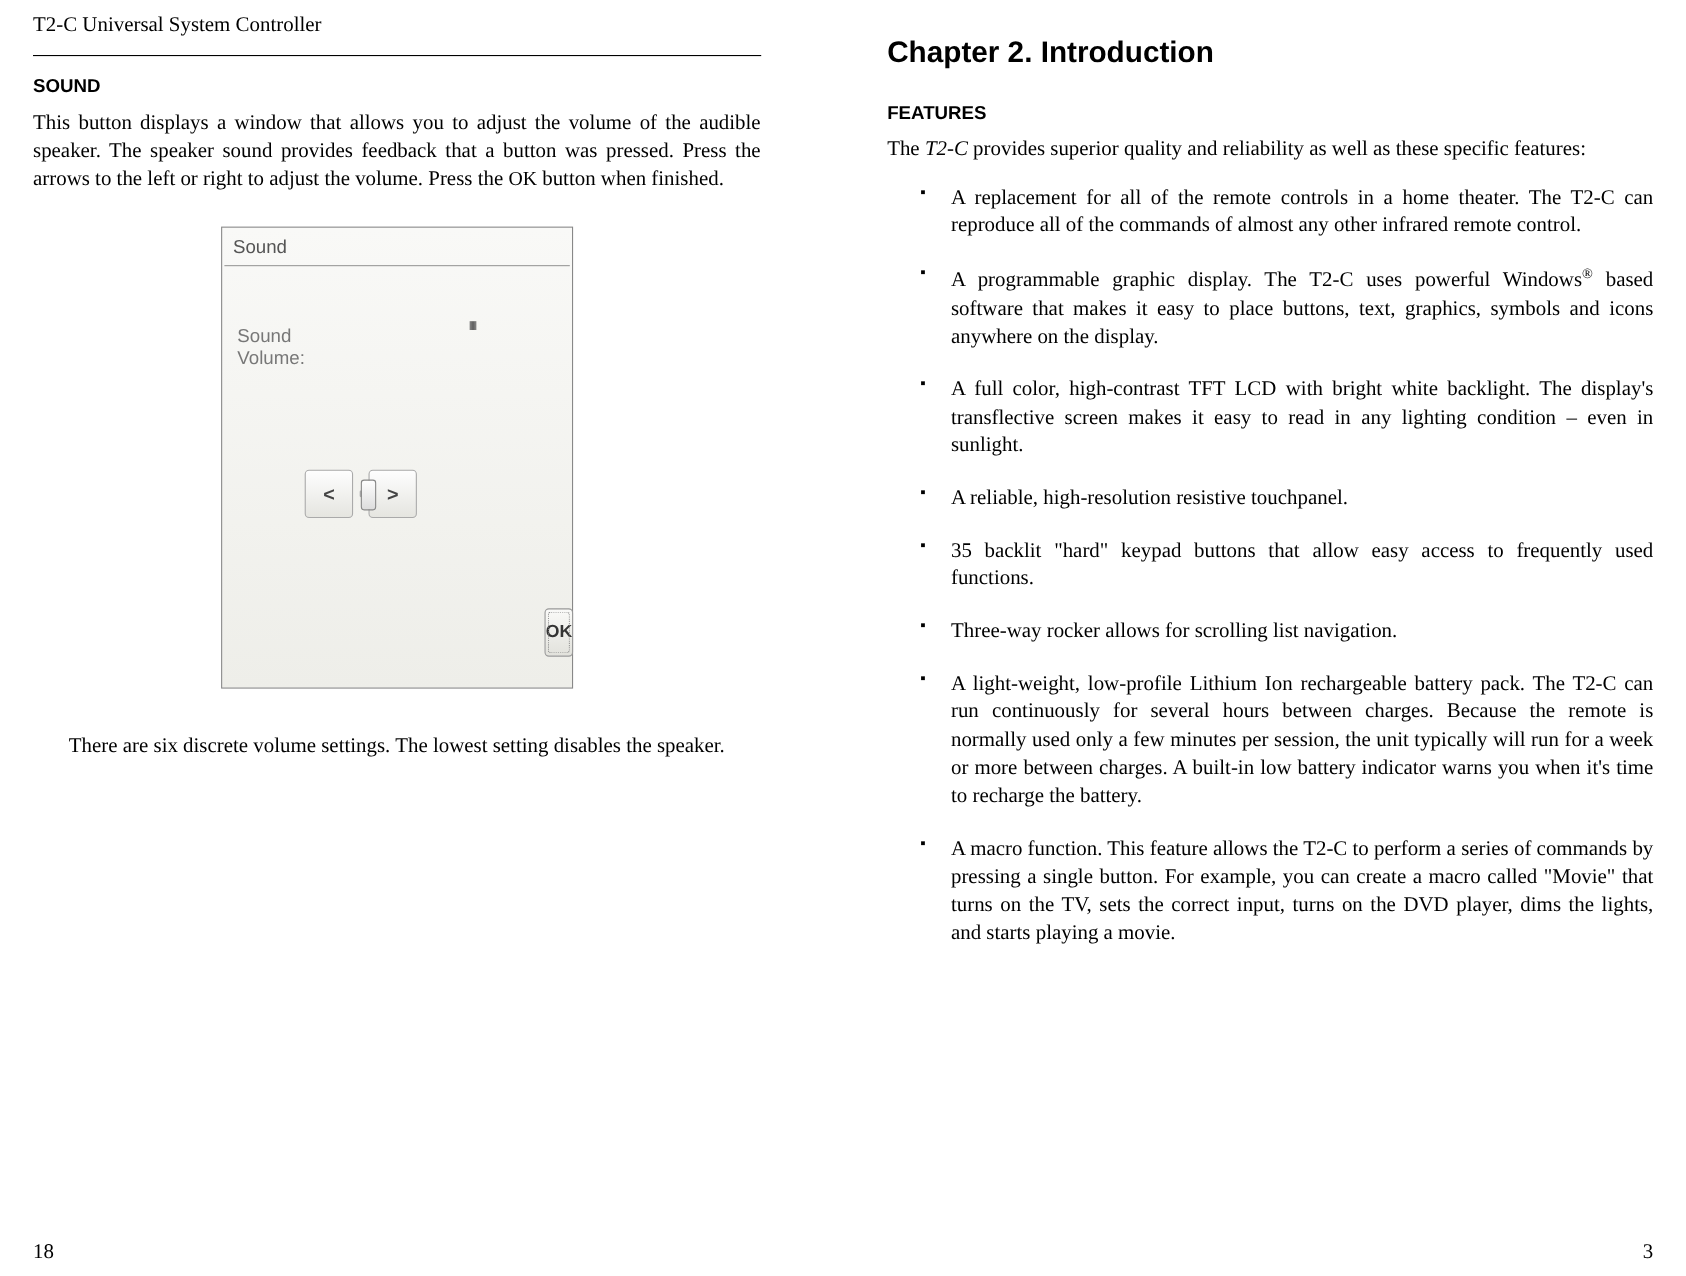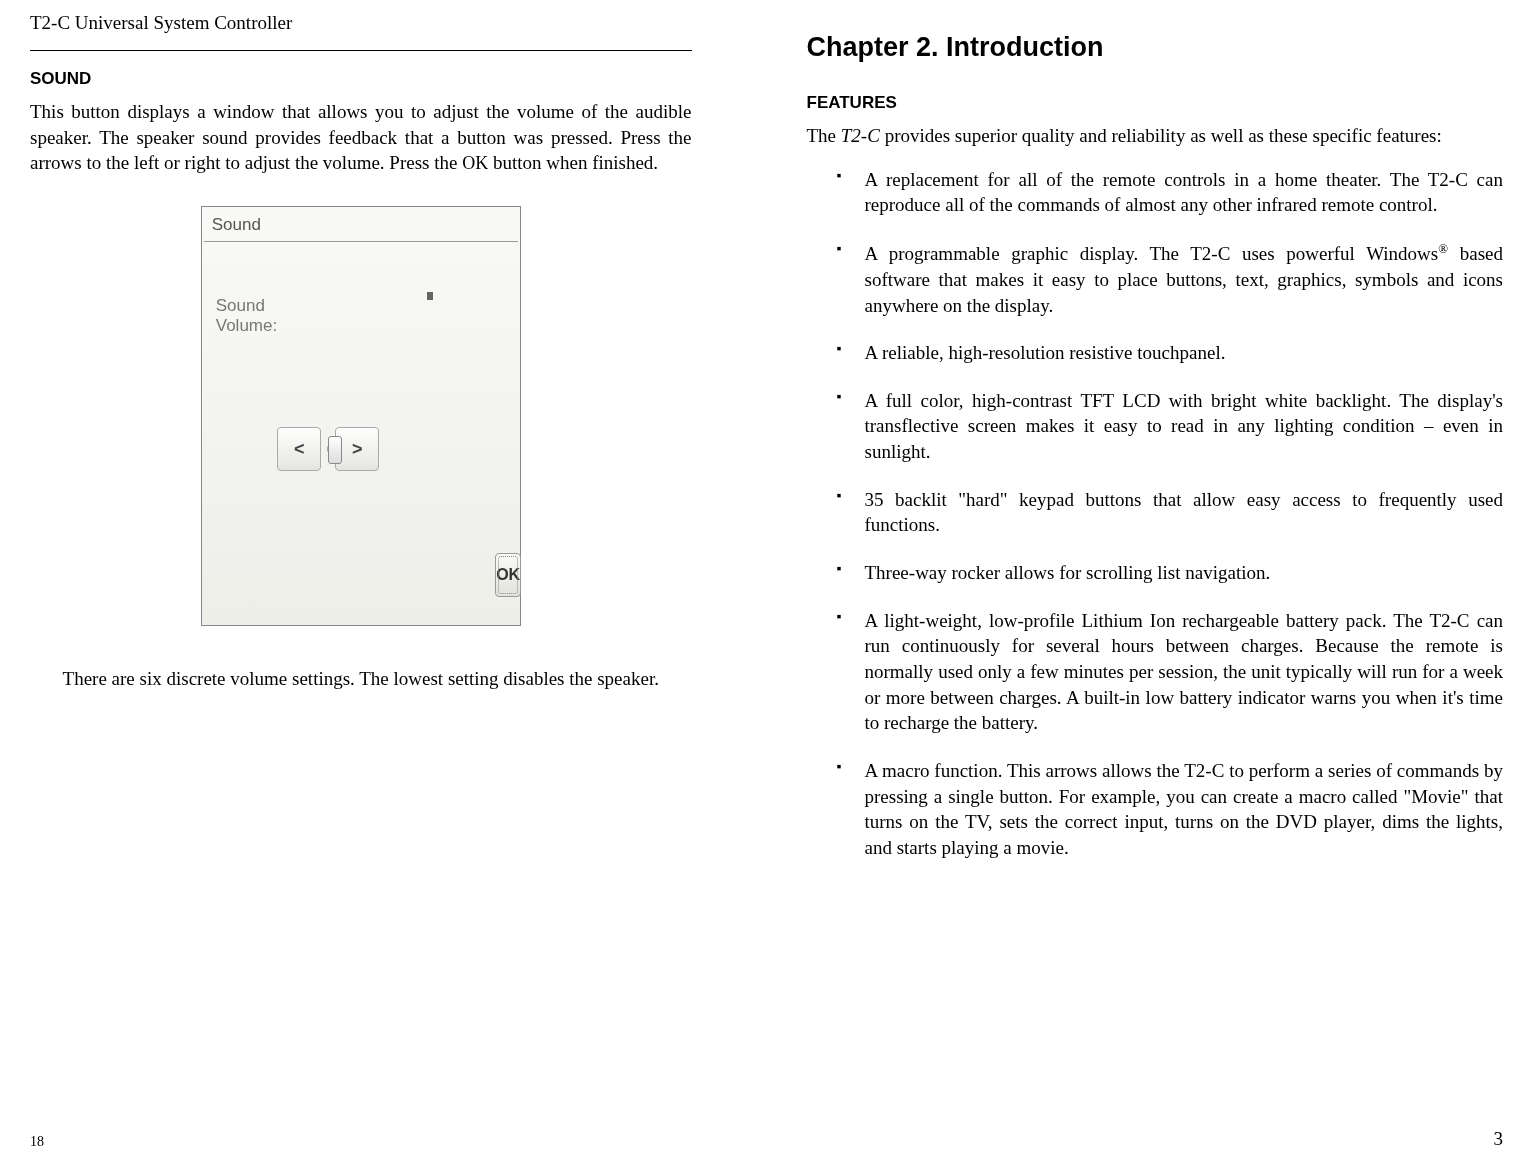--- a/index.html
+++ b/index.html
@@ -81,21 +81,21 @@
       position: absolute;
       left: 0;
       top: 0;
       font-size: 14px;
     }
     .page-number-left {
       position: absolute;
       bottom: 10px;
       left: 30px;
       font-family: 'Palatino Linotype', Georgia, serif;
-      font-size: 14px;
+      font-size: 19px;
     }
     .page-number-right {
       position: absolute;
       bottom: 10px;
       right: 30px;
       font-family: 'Palatino Linotype', Georgia, serif;
       font-size: 19px;
     }
     .sup {
       vertical-align: super;
@@ -273,22 +273,22 @@
 
   <div class="section-heading">FEATURES</div>
 
   <p class="body-text">
     <span>The </span><span class="it">T2-C</span><span> provides superior quality and reliability as well as these specific features:</span>
   </p>
 
   <ul class="feature-list" id="feature-list">
   <li><span>A replacement for all of the remote controls in a home theater. The </span><span class="it">T2-C</span><span> can reproduce all of the commands of almost any other infrared remote control.</span></li>
       <li><span>A programmable graphic display. The </span><span class="it">T2-C</span><span> uses powerful Windows</span><span class="sup">®</span><span> based software that makes it easy to place buttons, text, graphics, symbols and icons anywhere on the display.</span></li>
+      <li><span>A full color, high-contrast TFT LCD with bright white backlight. The display's transflective screen makes it easy to read in any lighting condition – even in sunlight.</span></li>
       <li><span> A reliable, high-resolution resistive touchpanel.</span></li>
-      <li><span>A full color, high-contrast TFT LCD with bright white backlight. The display's transflective screen makes it easy to read in any lighting condition – even in sunlight.</span></li>
       <li><span>35 backlit "hard" keypad buttons that allow easy access to frequently used functions.</span></li>
       <li><span>Three-way rocker allows for scrolling list navigation.</span></li>
       <li><span>A light-weight, low-profile Lithium Ion rechargeable battery pack. The </span><span class="it">T2-C</span><span> can run continuously for several hours between charges. Because the remote is normally used only a few minutes per session, the unit typically will run for a week or more between charges. A built-in low battery indicator warns you when it's time to recharge the battery.</span></li>
-      <li><span>A macro function. This arrows allows the </span><span class="it">T2-C</span><span> to perform a series of commands by pressing a single button. For example, you can create a macro called "Movie" that turns on the TV, sets the correct input, turns on the DVD player, dims the lights, and starts playing a movie.</span></li>
+      <li><span>A macro function. This feature allows the </span><span class="it">T2-C</span><span> to perform a series of commands by pressing a single button. For example, you can create a macro called "Movie" that turns on the TV, sets the correct input, turns on the DVD player, dims the lights, and starts playing a movie.</span></li>
     </ul>
 
   <div class="page-number-right">3</div>
 </div>
 
 </body></html>

